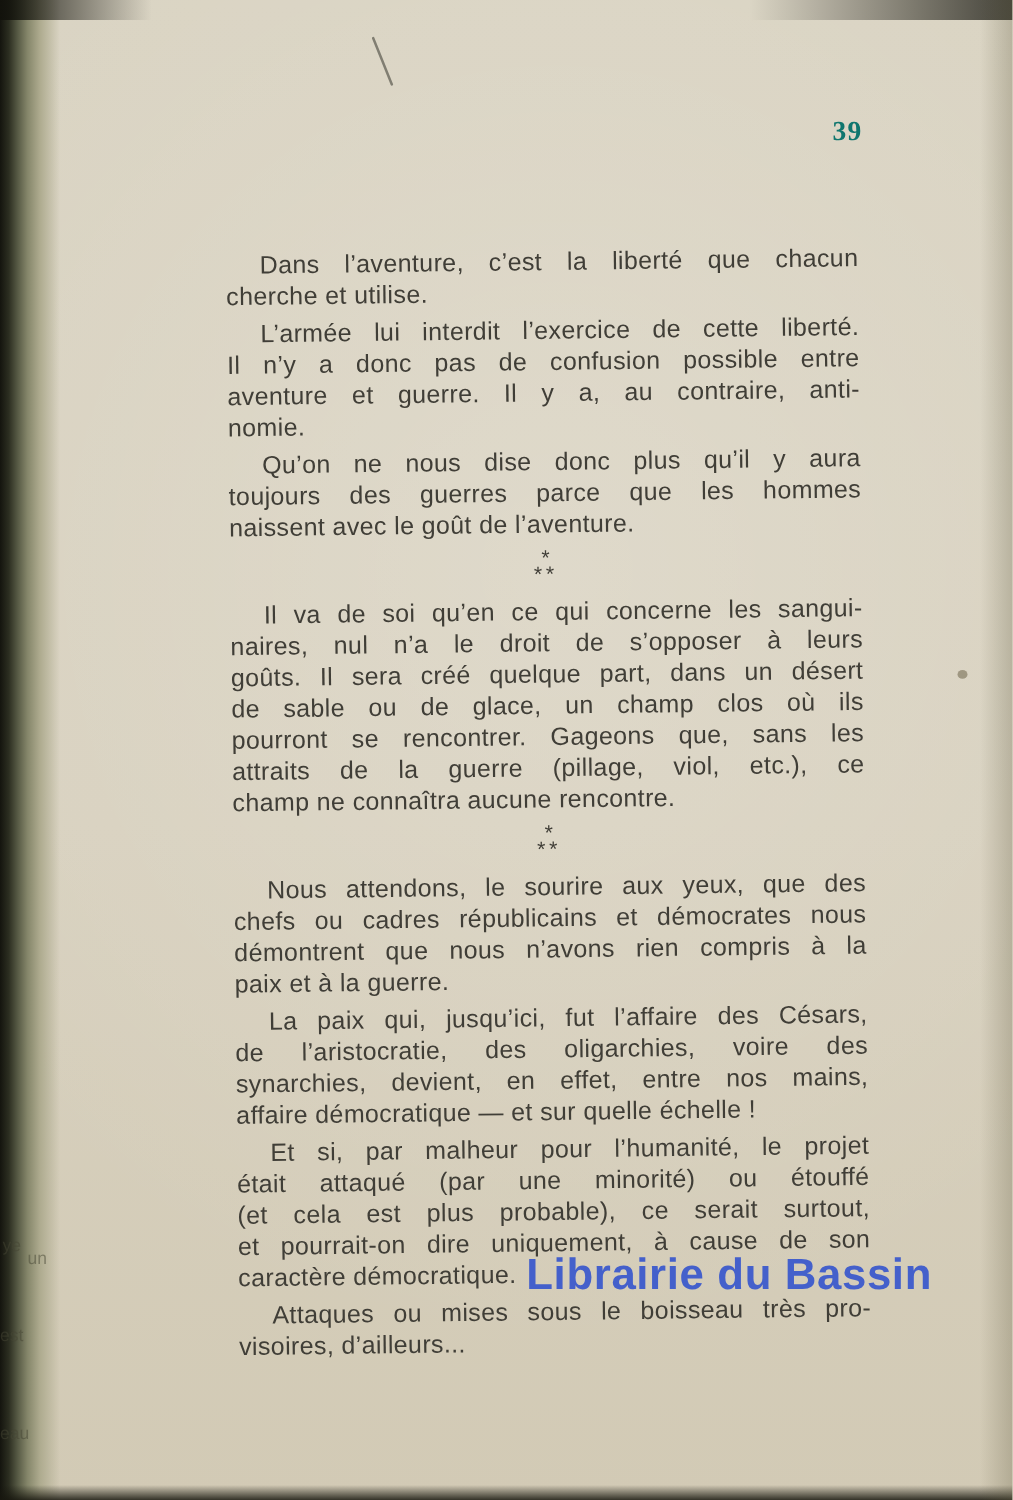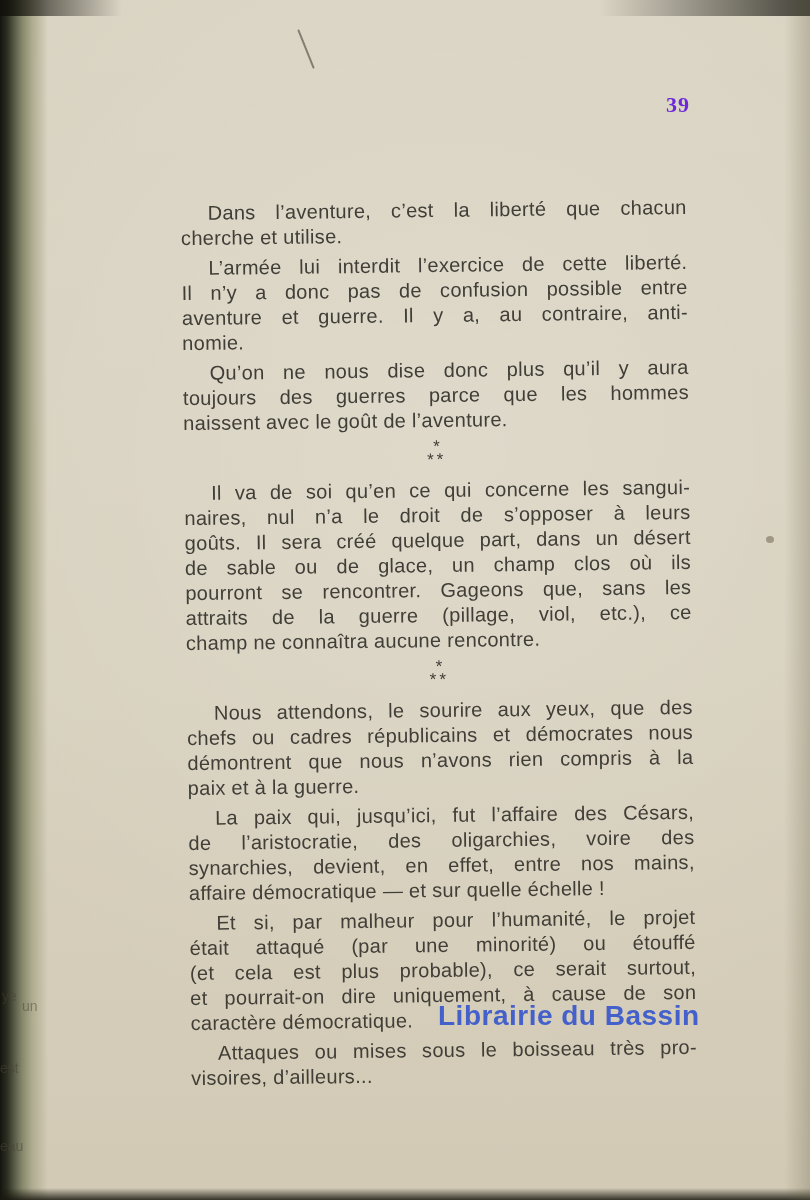--- a/index.html
+++ b/index.html
@@ -52,21 +52,21 @@
   .speck {
     position: absolute; left: 766px; top: 536px;
     width: 8px; height: 7px; border-radius: 50%;
     background: rgba(110,100,75,0.55);
   }
 
   
   .page-number {
     position: absolute; left: 666px; top: 92px;
     font-size: 22px; letter-spacing: 1px;
-    color: #6d28d9; font-weight: bold;
+    color: #0f766e; font-weight: bold;
     font-family: "Liberation Serif", serif;
   }
 
   
   .text-column {
     position: absolute; left: 186px; top: 198px; width: 506px;
     transform: rotate(-0.7deg);
     transform-origin: 50% 50%;
     color: #403e37;
     font-size: 20px;
@@ -82,22 +82,22 @@
     margin: 8px 0 11px;
     text-align: center;
     color: #3f3d36;
     font-size: 17px;
   }
   .separator .sep-top { line-height: 12px; }
   .separator .sep-bottom { line-height: 14px; letter-spacing: 3px; }
 
   
   .watermark {
-    position: absolute; left: 438px; top: 1000px;
-    font-size: 28px; font-weight: bold;
+    position: absolute; left: 421px; top: 1000px;
+    font-size: 35px; font-weight: bold;
     color: rgba(52,84,205,0.9);
     letter-spacing: 0.5px;
     white-space: nowrap;
   }
 
   
   .ghost { position: absolute; color: rgba(70,70,52,0.5); font-size: 14px; }
   .ghost.g-a { left: 2px; top: 972px; margin-top: 16px; }
   .ghost.g-b { left: 4px; top: 998px; margin-left: 18px; }
   .ghost.g-c { left: 0px; top: 1060px; }

